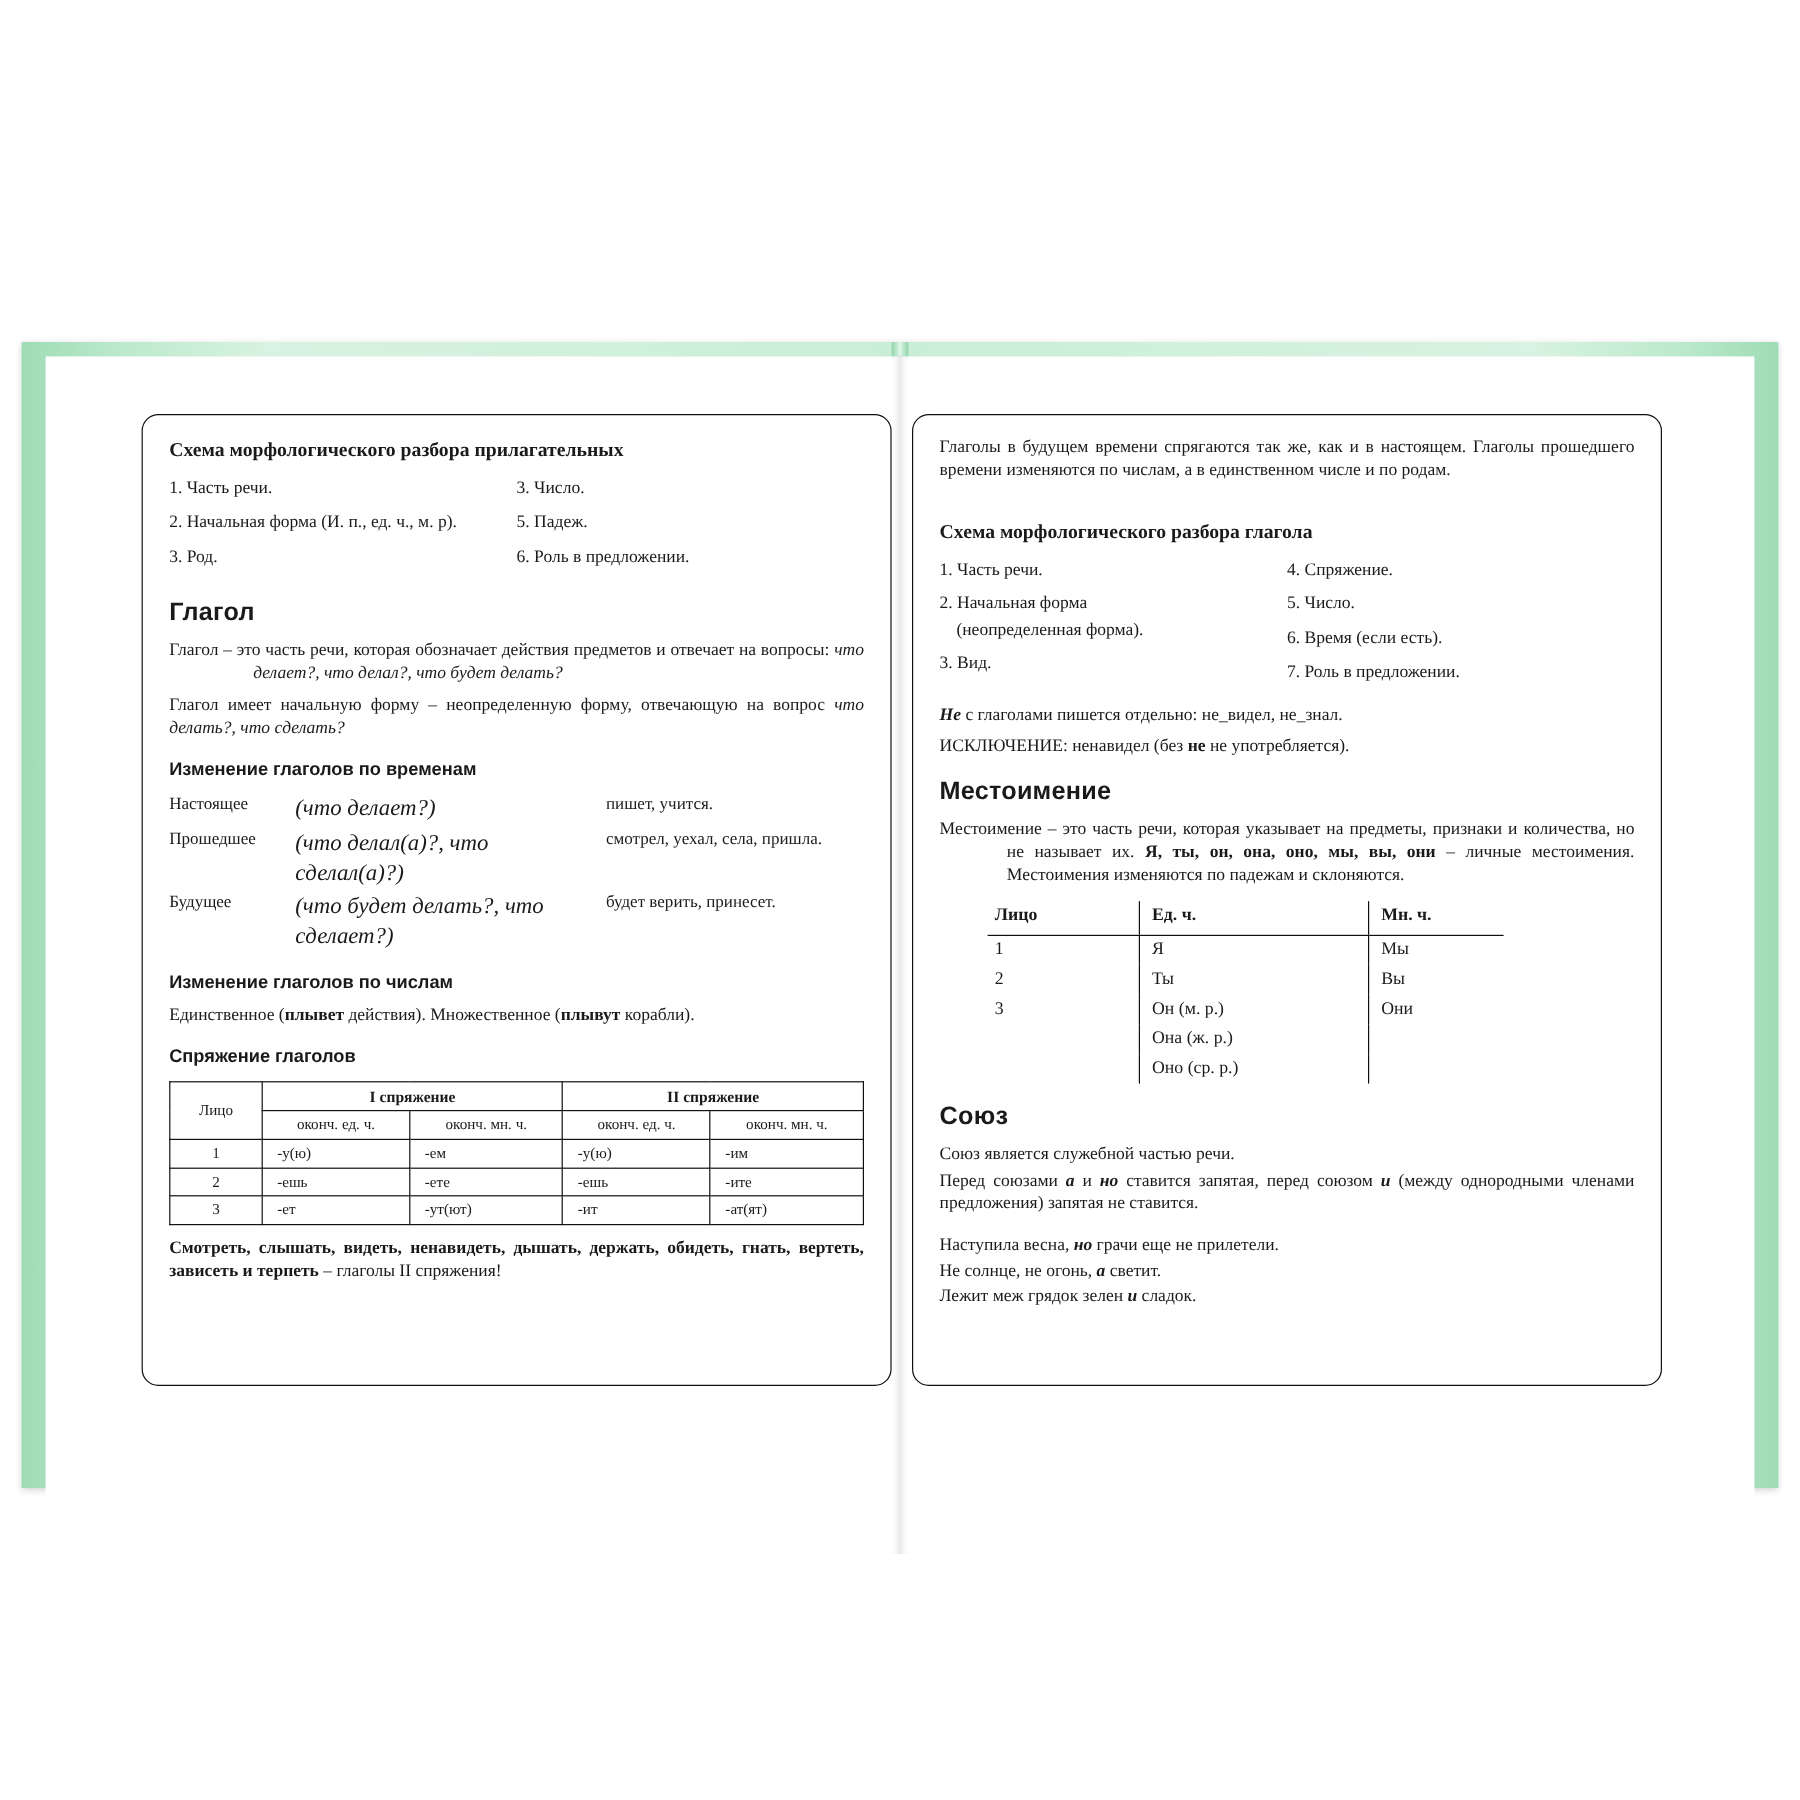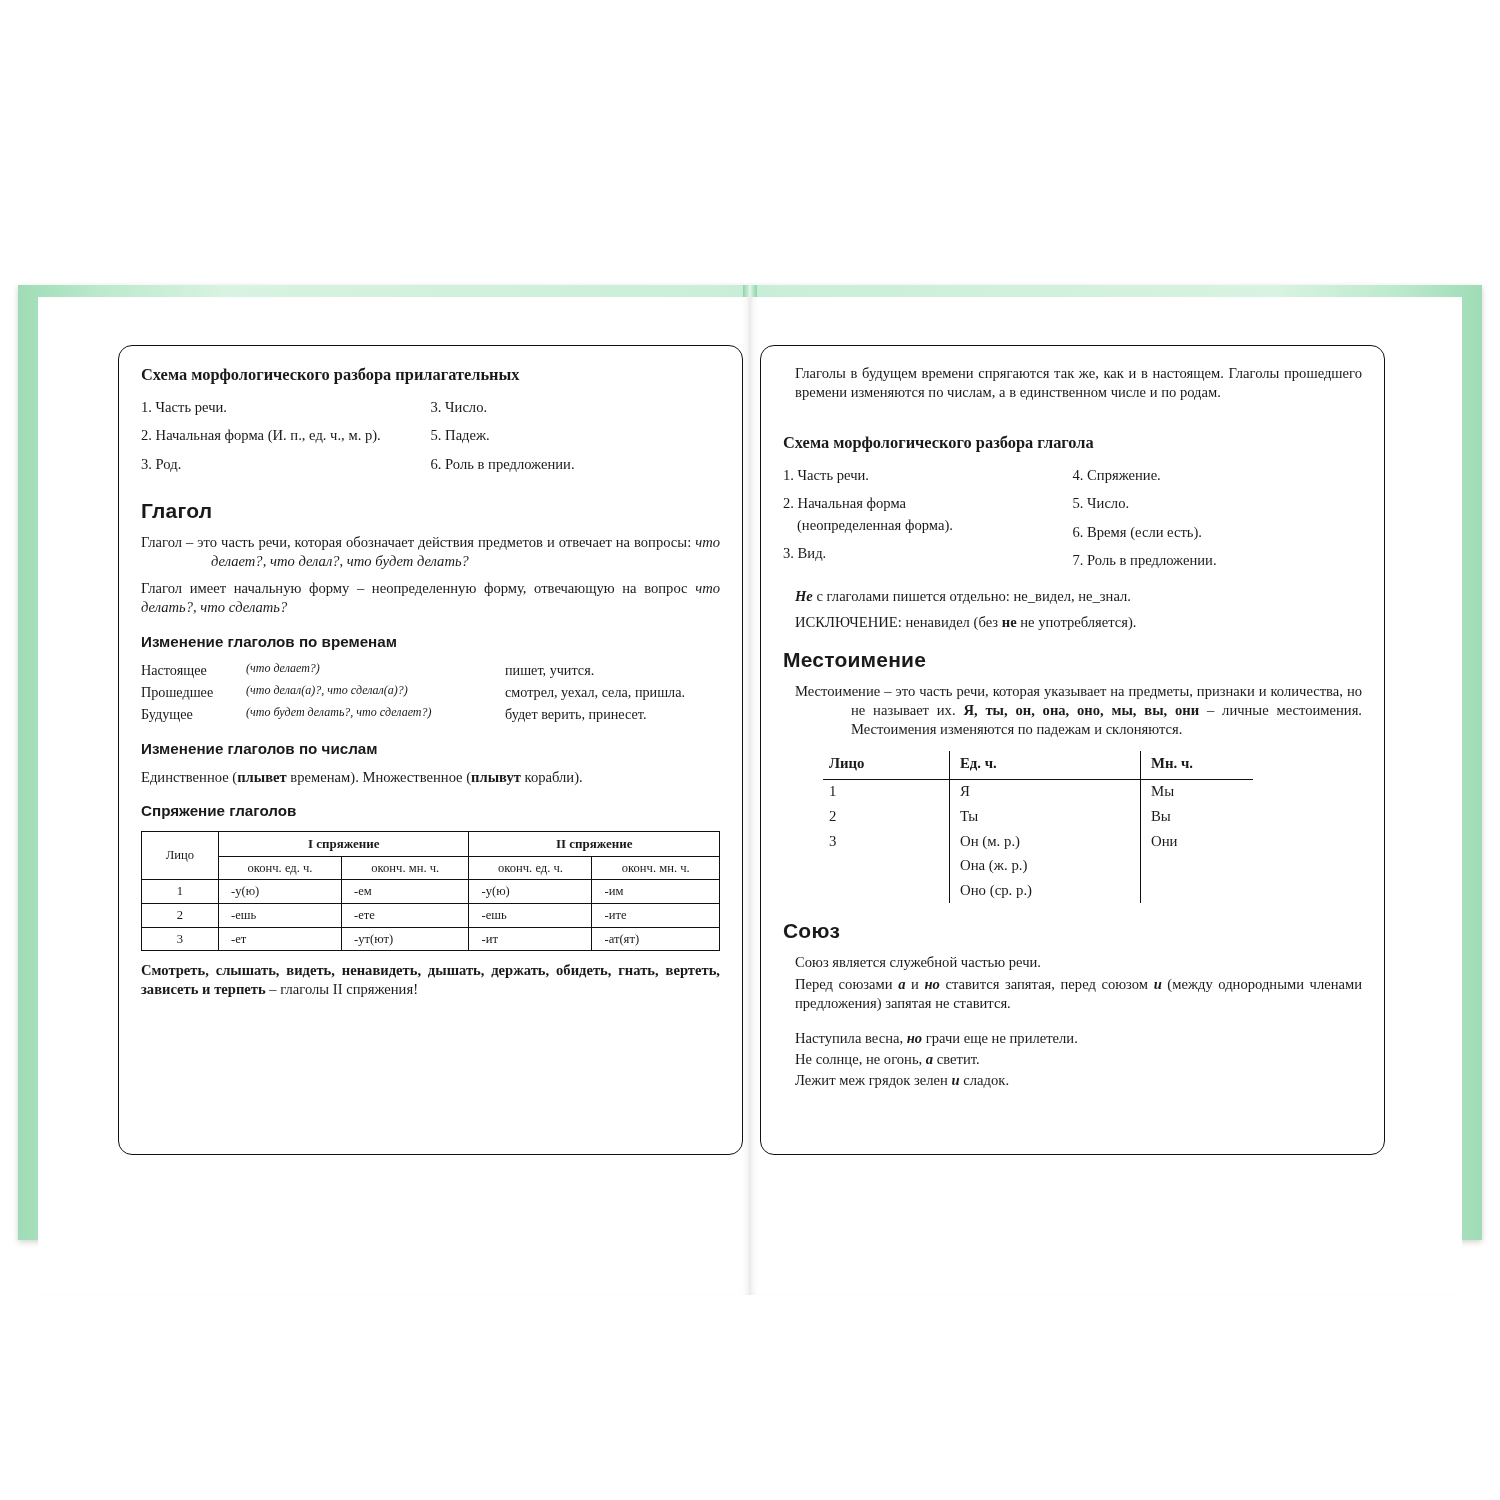--- a/index.html
+++ b/index.html
@@ -101,21 +101,21 @@
 
   
   .tense {
     width: 100%;
     border-collapse: collapse;
     font-size: 14.2px;
     margin-top: 2px;
   }
   .tense td { padding: 1.5px 0; vertical-align: top; }
   .tense .c1 { width: 105px; white-space: nowrap; }
-  .tense .c2 { font-style: italic; font-size: 12px; padding-right: 10px; margin-top: 32px; }
+  .tense .c2 { font-style: italic; font-size: 19px; padding-right: 10px; margin-top: 32px; }
   .tense .c3 { width: 215px; }
 
   
   table.conj {
     border-collapse: collapse;
     width: 100%;
     margin-top: 10px;
     font-size: 12.6px;
     font-family: "Liberation Serif", serif;
   }
@@ -153,21 +153,21 @@
     vertical-align: top;
   }
   table.pron .vline { border-left: 1.1px solid #111; }
   table.pron td.first, table.pron th.first { padding-left: 6px; }
 
   .indent-block {
     padding-left: 56px;
     text-indent: -56px;
     text-align: justify;
   }
-  .tight { line-height: 1.3; margin-left: 12px; }
+  .tight { line-height: 1.3; }
   .sp { height: 9px; }
 </style>
 </head>
 <body>
 
 <div class="book">
   <div class="spine"></div>
 
   <div class="page left">
     <div class="frame left">
@@ -211,21 +211,21 @@
           <tr>
             <td class="c1">Будущее</td>
             <td class="c2">(что будет делать?, что сделает?)</td>
             <td class="c3">будет верить, принесет.</td>
           </tr>
         </tbody>
           </table>
 
         <h4 class="sub">Изменение глаголов по числам</h4>
 
-        <p><span>Единственное (</span><b>плывет</b><span> временам). Множественное (</span><b>плывут</b><span> корабли).</span></p>
+        <p><span>Единственное (</span><b>плывет</b><span> действия). Множественное (</span><b>плывут</b><span> корабли).</span></p>
 
         <h4 class="sub">Спряжение глаголов</h4>
 
 
         <table class="conj">
           <tbody>
               <tr>
             <td rowspan="2" style="width:64px;">Лицо</td>
             <th colspan="2">I спряжение</th>
             <th colspan="2">II спряжение</th>

